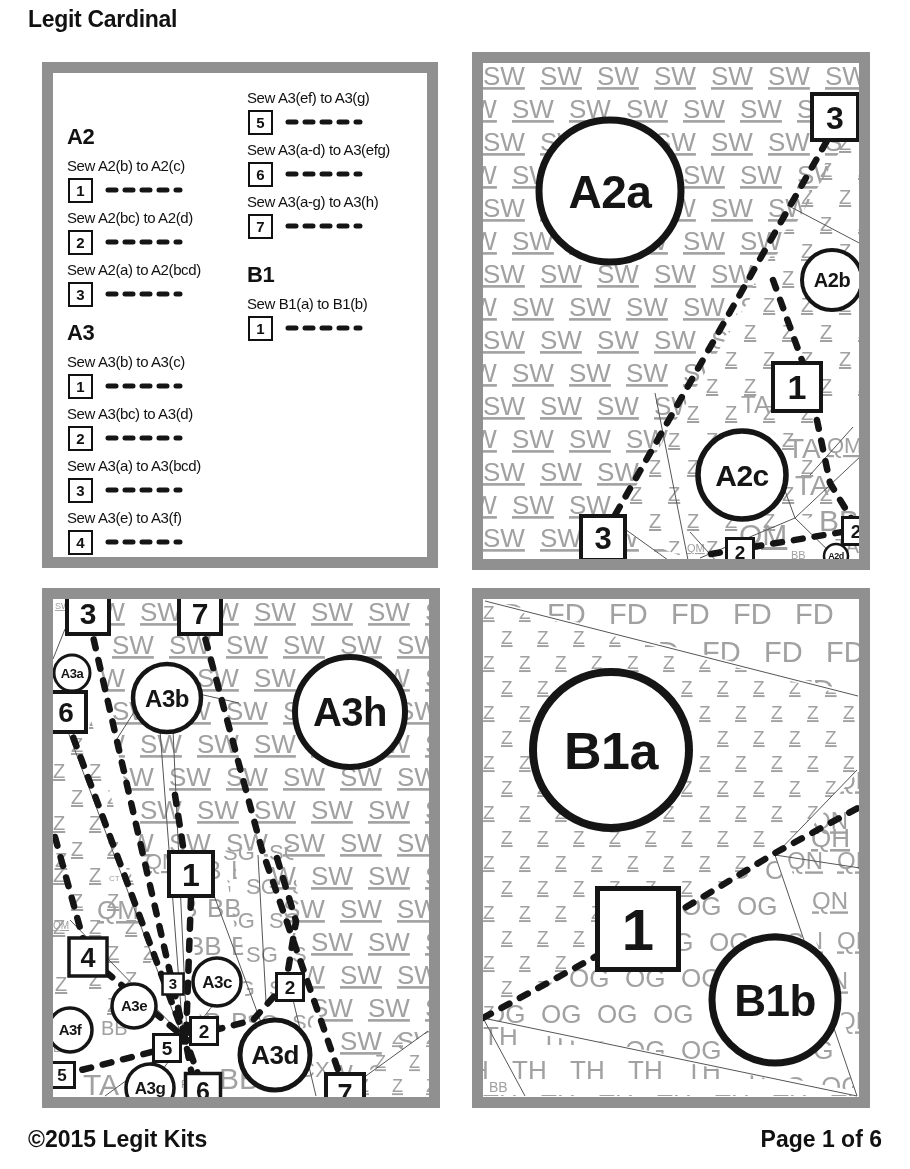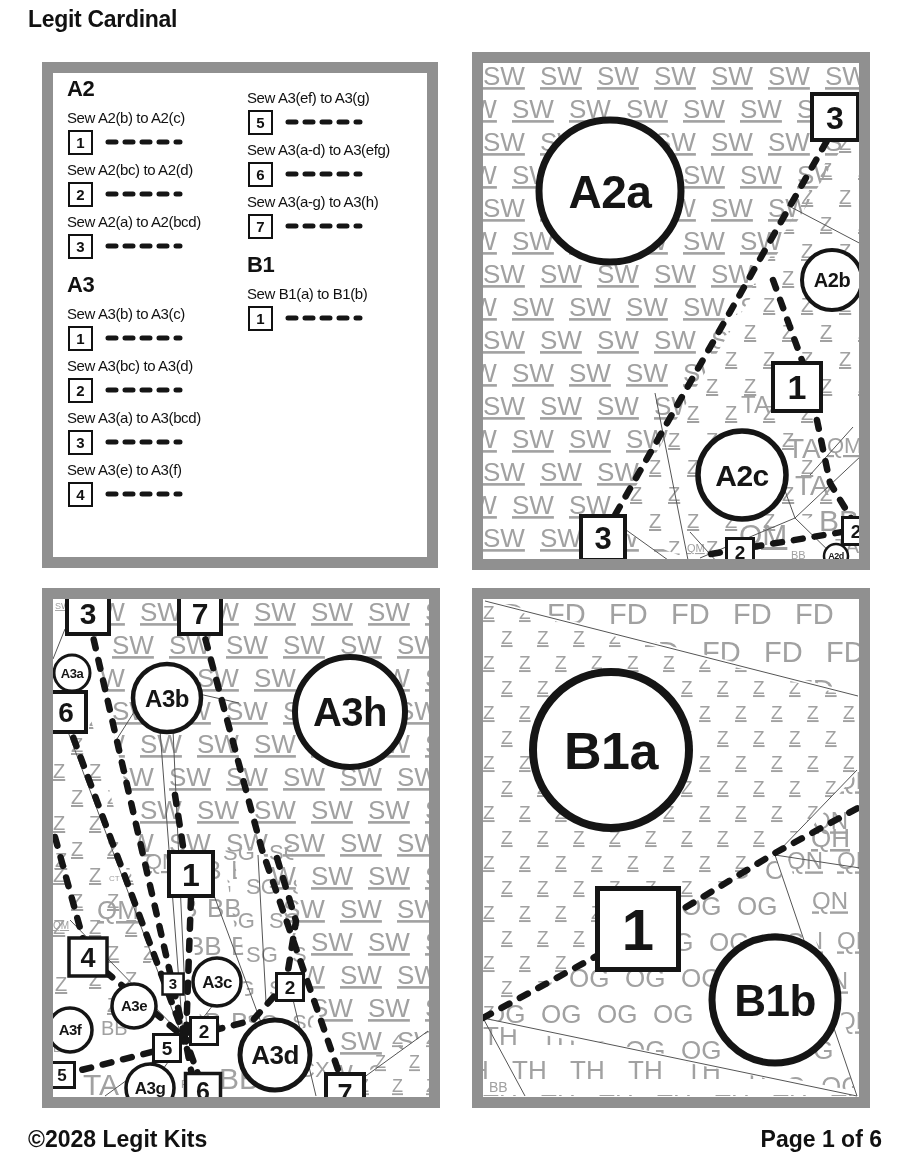--- a/index.html
+++ b/index.html
@@ -10,25 +10,25 @@
   .doc-subtitle{position:absolute;right:0;top:0;font-size:23px;font-weight:bold;letter-spacing:-0.3px;}
   .footer-bar{position:absolute;left:28px;right:28px;top:1126px;height:32px;}
   .footer-left{position:absolute;left:0;top:0;font-size:23px;font-weight:bold;}
   .footer-right{position:absolute;right:0;top:0;font-size:23px;font-weight:bold;}
   .panel{position:absolute;background:#fff;border:11px solid #909090;box-sizing:border-box;}
   #panel-instructions{left:42px;top:62px;width:396px;height:506px;}
   #panel-a2{left:472px;top:52px;width:398px;height:518px;}
   #panel-a3{left:42px;top:588px;width:398px;height:520px;}
   #panel-b1{left:472px;top:588px;width:398px;height:520px;}
   .instr-col{position:absolute;top:4px;}
-  .col-0{left:14px;width:170px;}
+  .col-0{left:14px;width:170px;margin-top:48px;}
   .col-1{left:194px;width:176px;top:8px;}
   .sec-h{font-size:22px;font-weight:bold;line-height:24px;margin:16px 0 6px 0;letter-spacing:-0.3px;}
   .instr-col .section:first-child .sec-h{margin-top:0;}
-  .col-1 .sec-h{margin-top:16px;}
+  .col-1 .sec-h{margin-top:26px;}
   .step-label{font-size:15px;font-weight:normal;line-height:18px;margin:8px 0 4px 0;letter-spacing:-0.4px;white-space:nowrap;}
   .step-row{display:flex;align-items:center;height:22px;margin:0 0 0 1px;}
   .step-box{display:inline-flex;align-items:center;justify-content:center;width:21px;height:21px;
             border:2px solid #111;font-size:15px;font-weight:bold;background:#fff;flex:0 0 auto;}
   .step-dash{margin-left:11px;flex:0 0 auto;}
   svg{display:block;}
 </style>
 </head>
 <body>
 
@@ -1218,16 +1218,16 @@
           <text x="292" y="416.84" text-anchor="middle" font-size="44" font-weight="bold" fill="#151515" letter-spacing="-0.5">B1b</text>
         </g>
         <g>
           <rect x="114.5" y="289.5" width="81" height="81" fill="#ffffff" stroke="#151515" stroke-width="5"></rect>
           <text x="155" y="350.88" text-anchor="middle" font-size="58" font-weight="bold" fill="#151515">1</text>
         </g>
       </svg>
     </div>
 
   <div class="footer-bar">
-    <span class="footer-left">©2028 Legit Kits</span>
+    <span class="footer-left">©2015 Legit Kits</span>
     <span class="footer-right">Page 1 of 6</span>
   </div>
 </div>
 
 </body></html>

